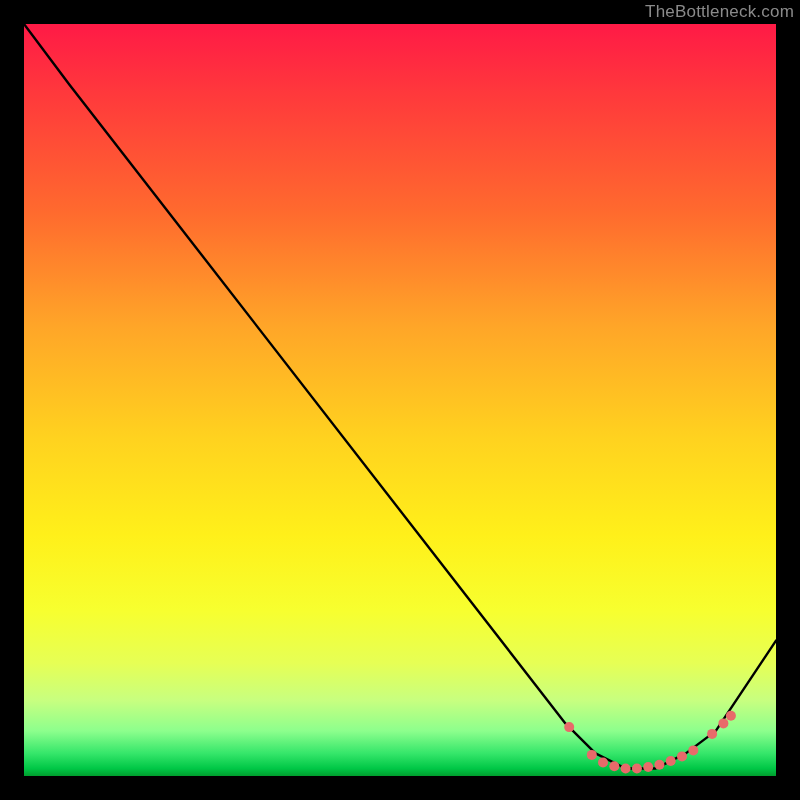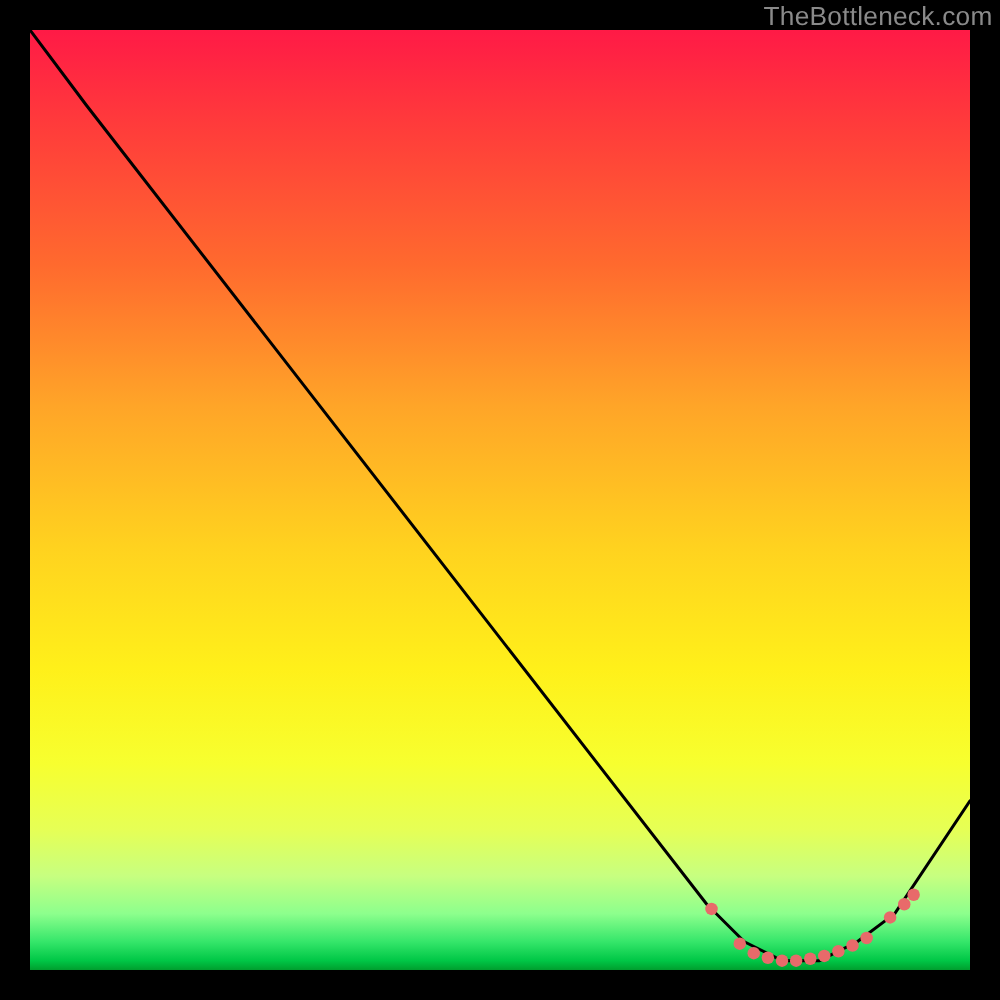--- a/index.html
+++ b/index.html
@@ -45,21 +45,21 @@
     left: 0;
     top: 0;
     width: 752px;
     height: 752px;
   }
   .watermark {
     position: absolute;
     top: 2px;
     right: 6px;
     color: #8a8a8a;
-    font-size: 21px;
+    font-size: 17px;
     font-weight: 400;
     letter-spacing: 0.2px;
     user-select: none;
   }
 </style>
 </head>
 <body>
 
 <div class="stage">
   <div class="watermark">TheBottleneck.com</div>

